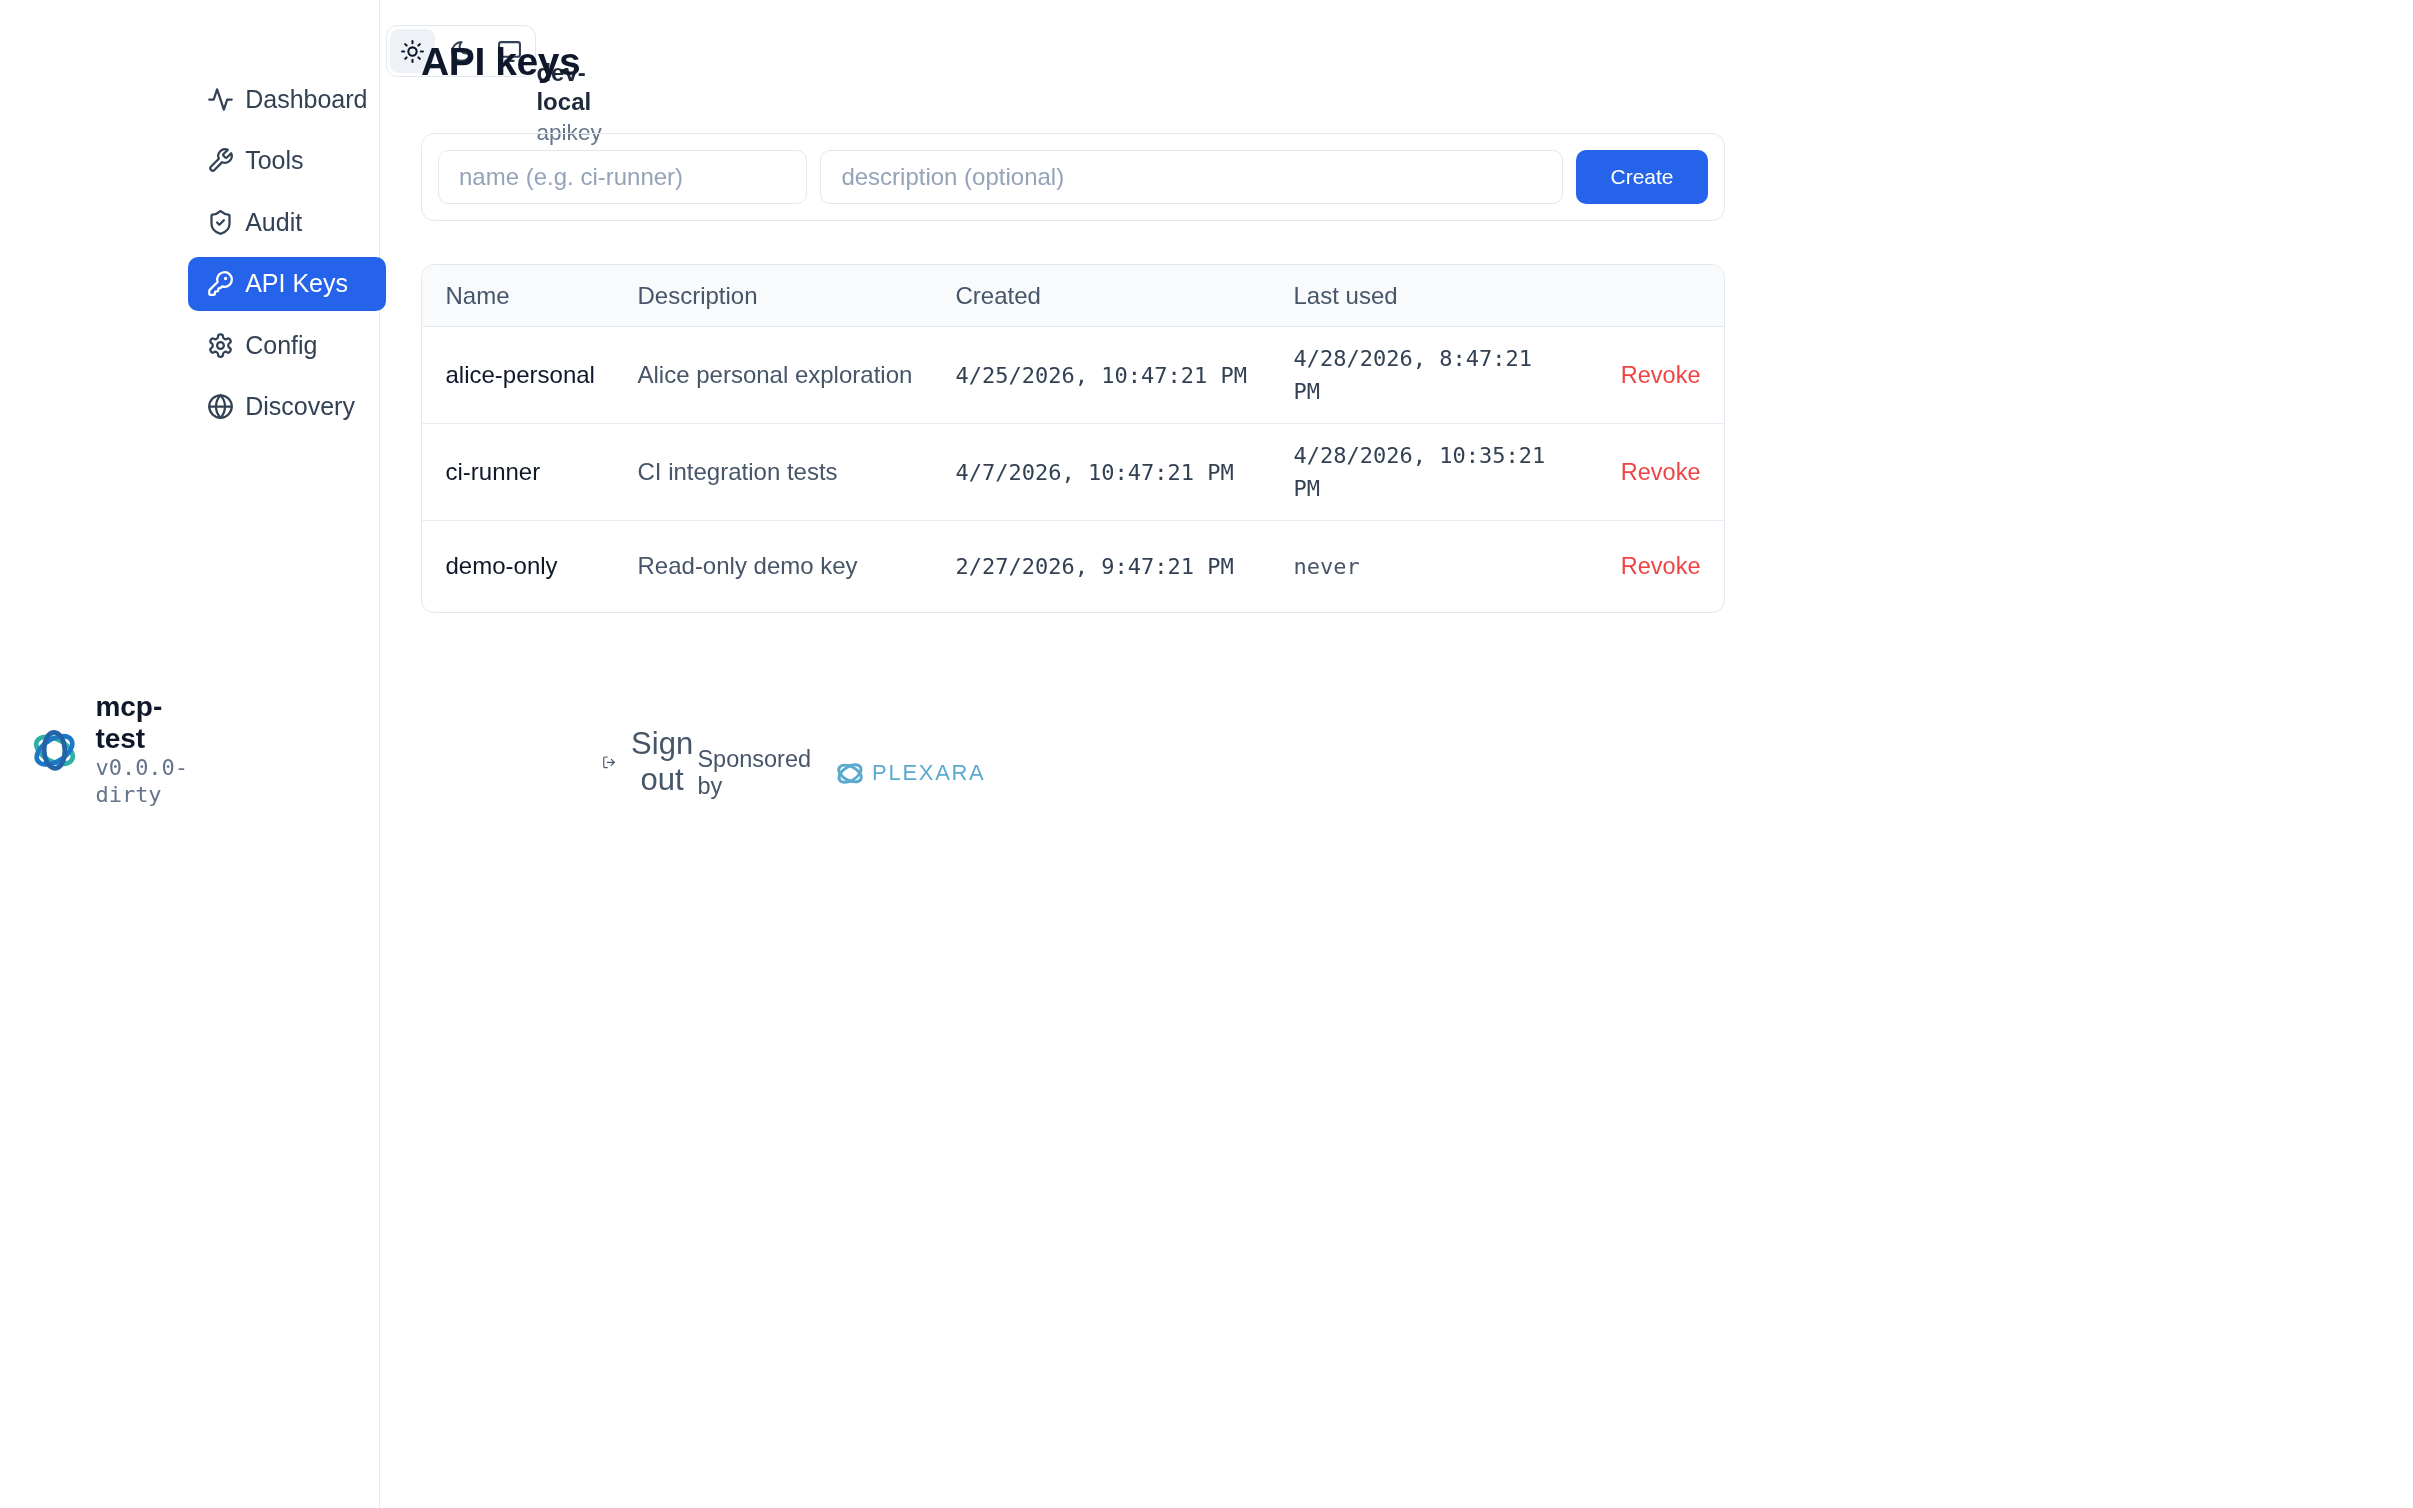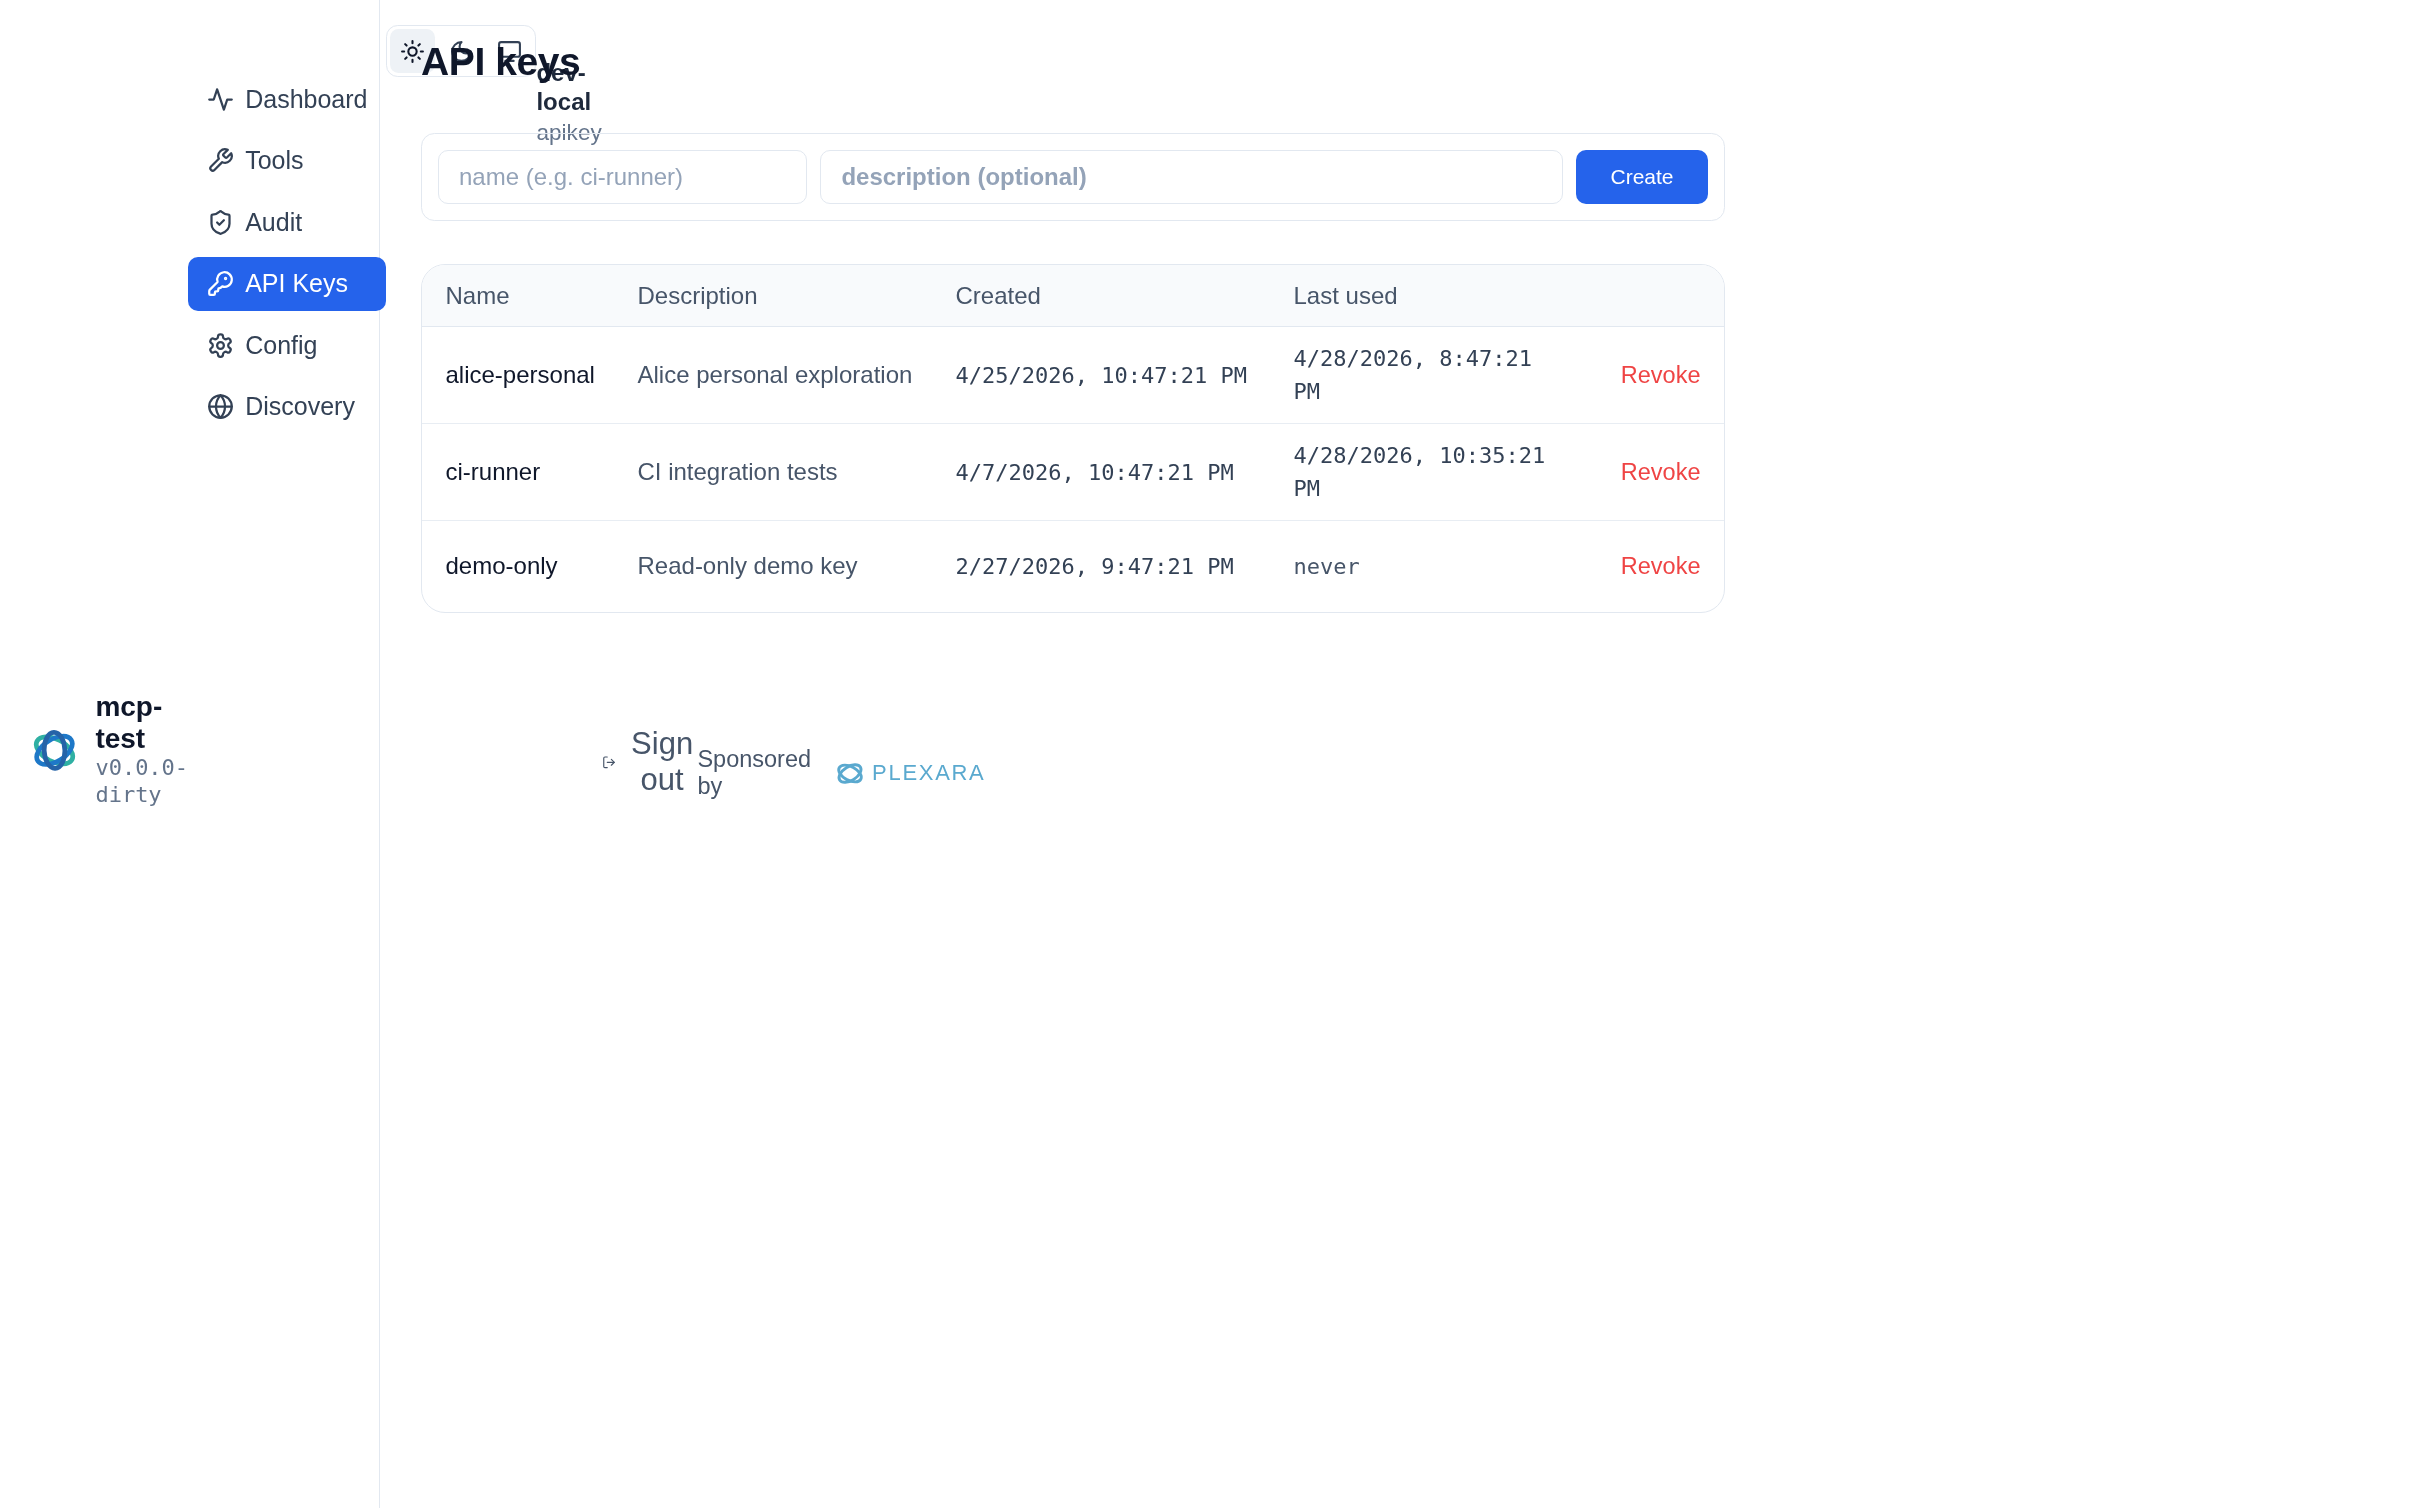--- a/index.html
+++ b/index.html
@@ -83,30 +83,30 @@
     padding:16px; display:flex; gap:13.4px; align-items:center;
   }
   .field {
     height:54px; border:1.7px solid #e2e8f0; border-radius:10px;
     padding:0 20px; font-size:24px; color:#0f172a;
     font-family:"Liberation Sans", sans-serif;
     outline:none; background:#fff;
   }
   .field::placeholder { color:#94a3b8; }
   .field-name { flex:0 0 369px; }
-  .field-desc { flex:1;font-weight:bold; }
+  .field-desc { flex:1; }
   .create-btn {
     flex:0 0 132px; height:54px; border:none; border-radius:10px;
     background:#2563eb; color:#ffffff; font-size:21px; font-weight:500;
     cursor:pointer; font-family:"Liberation Sans", sans-serif;
   }
 
   .keys-table {
     margin-top:43px;
-    border:1.7px solid #e2e8f0; border-radius:24px;
+    border:1.7px solid #e2e8f0; border-radius:13px;
     overflow:hidden;
   }
   .t-row {
     display:grid;
     grid-template-columns:192px 318px 338px 1fr 109px;
     padding:0 23.5px;
     align-items:center;
   }
   .t-head {
     background:#f8fafc;

